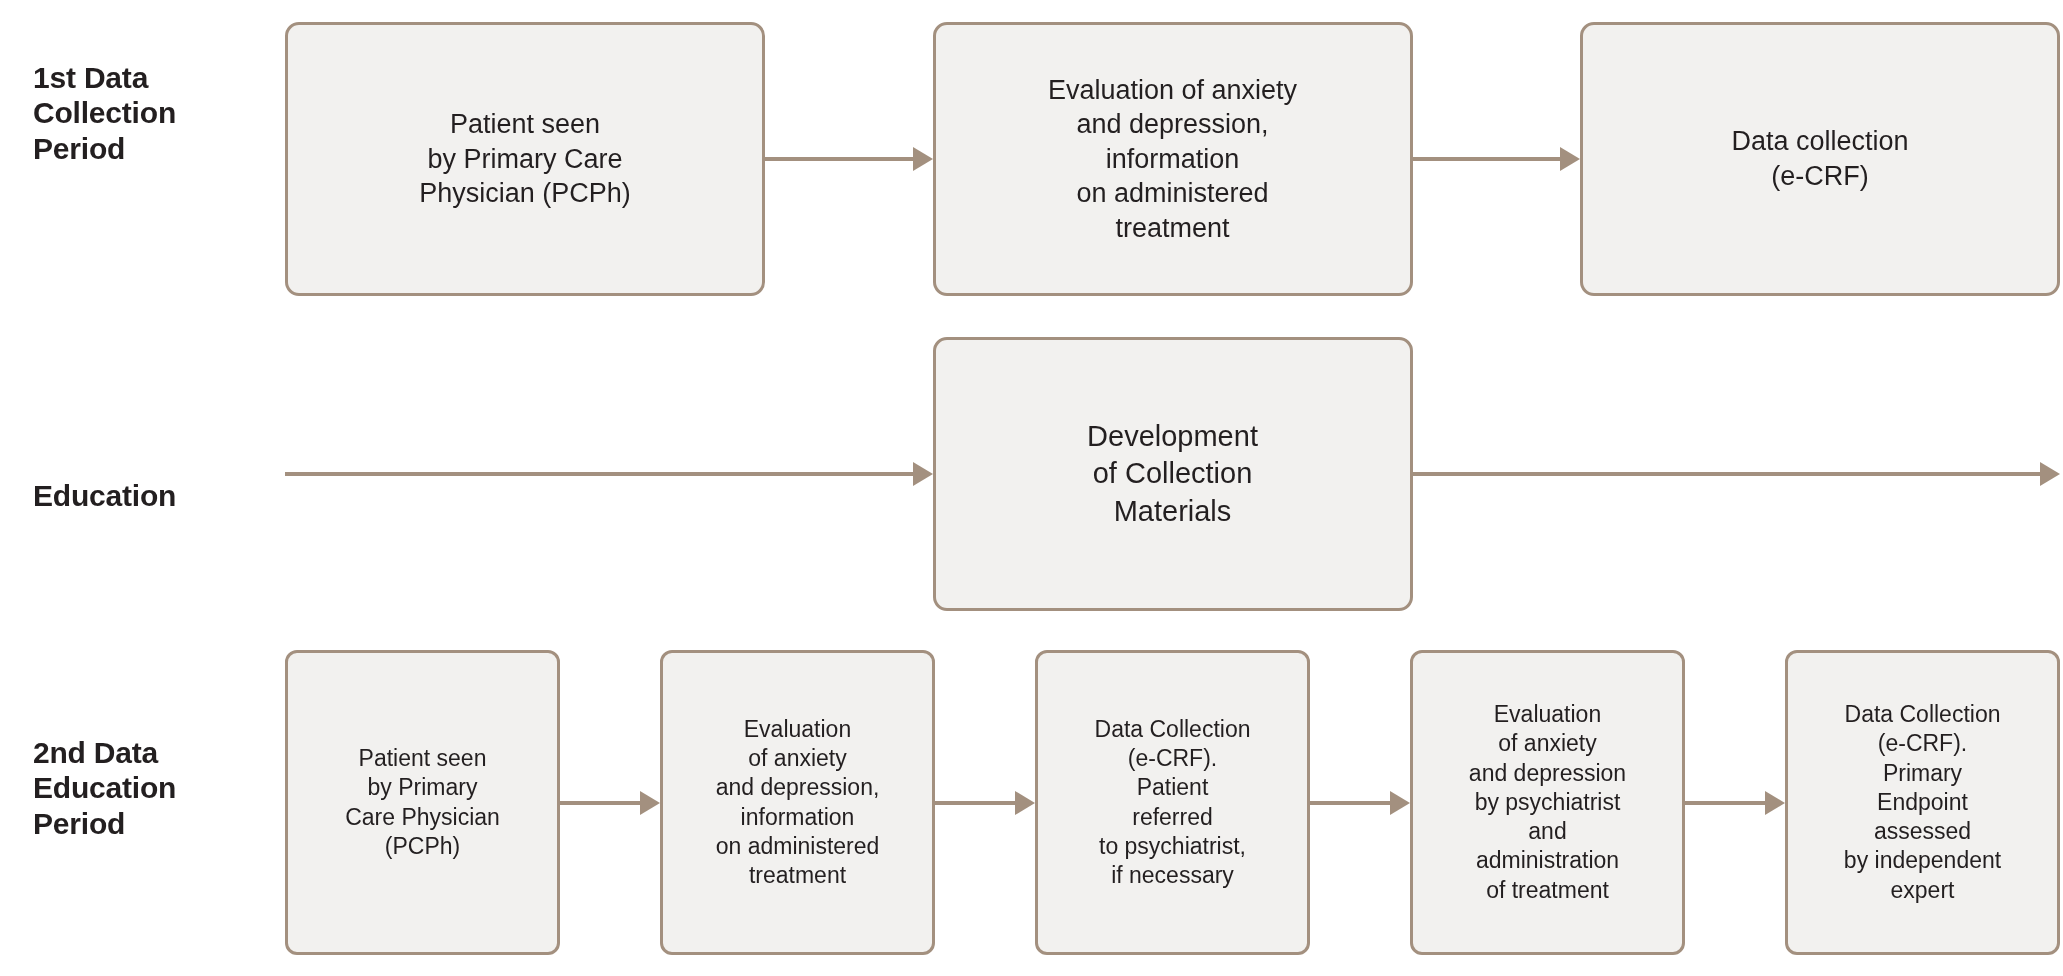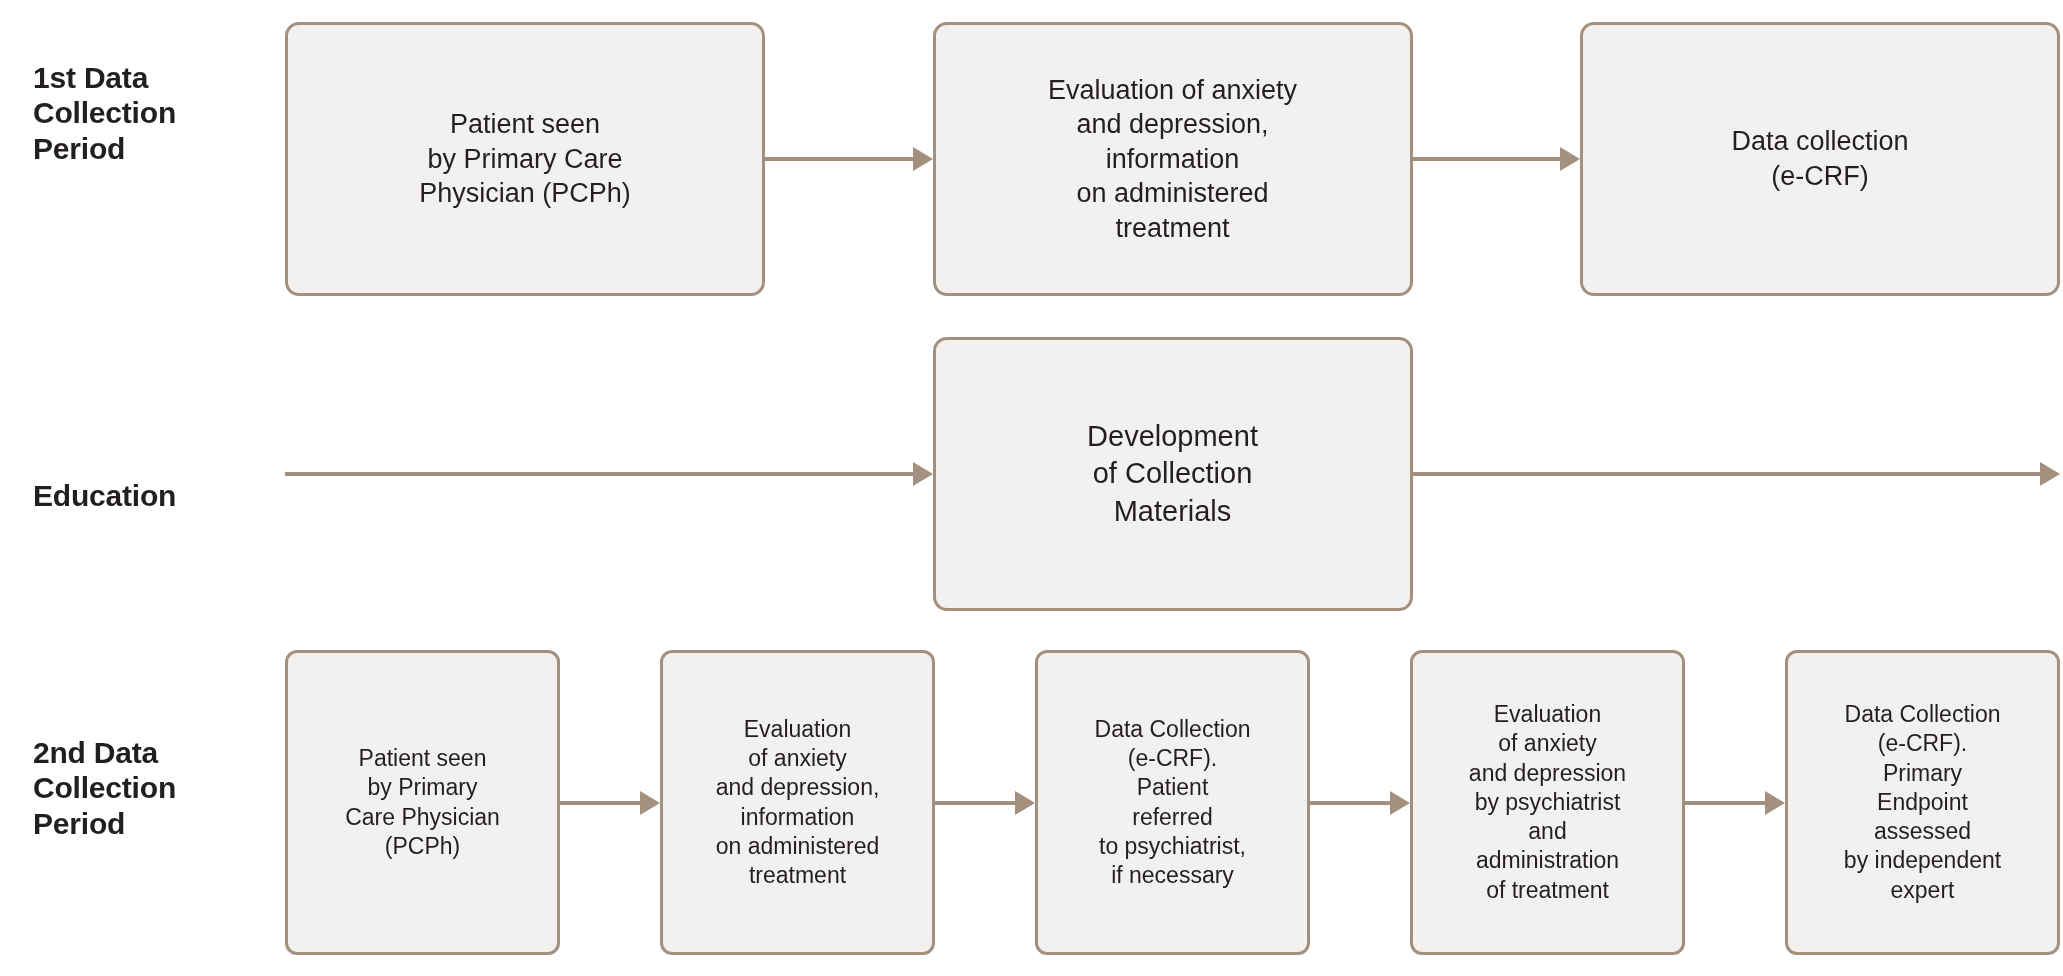--- a/index.html
+++ b/index.html
@@ -144,21 +144,21 @@
 Materials</div>
       <div class="connector">
         <div class="shaft"></div>
         <div class="head"></div>
       </div>
     </div>
   </div>
 
   <div class="row" id="row-3">
     <div class="row-label">2nd Data
-Collection
+Education
 Period</div>
     <div class="boxes">
       <div class="node">Patient seen
 by Primary
 Care Physician
 (PCPh)</div>
       <div class="connector">
         <div class="shaft"></div>
         <div class="head"></div>
       </div>

